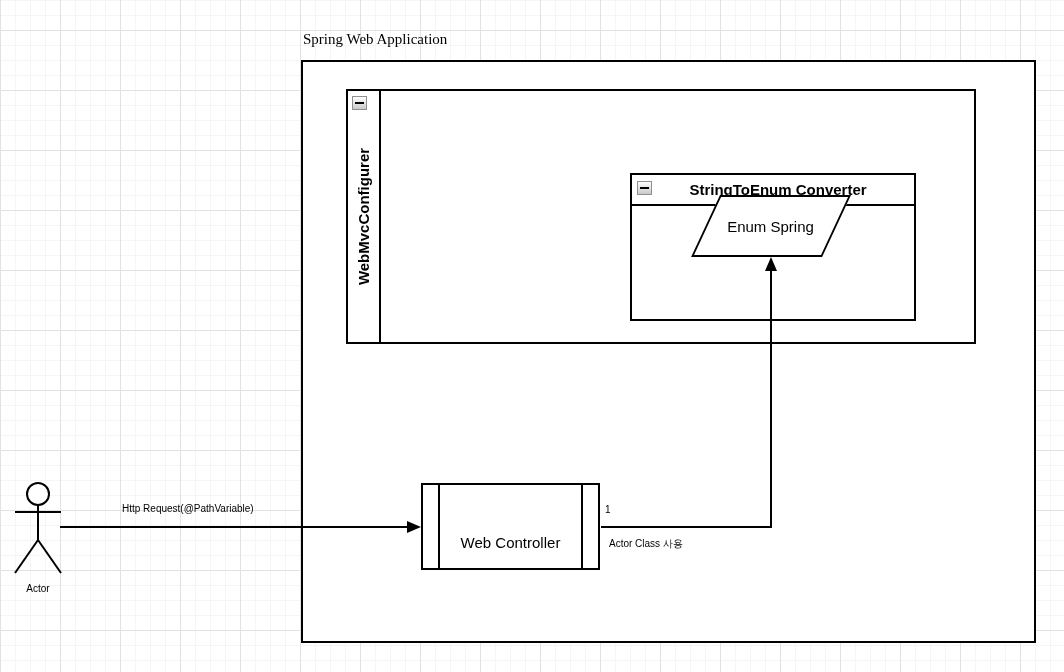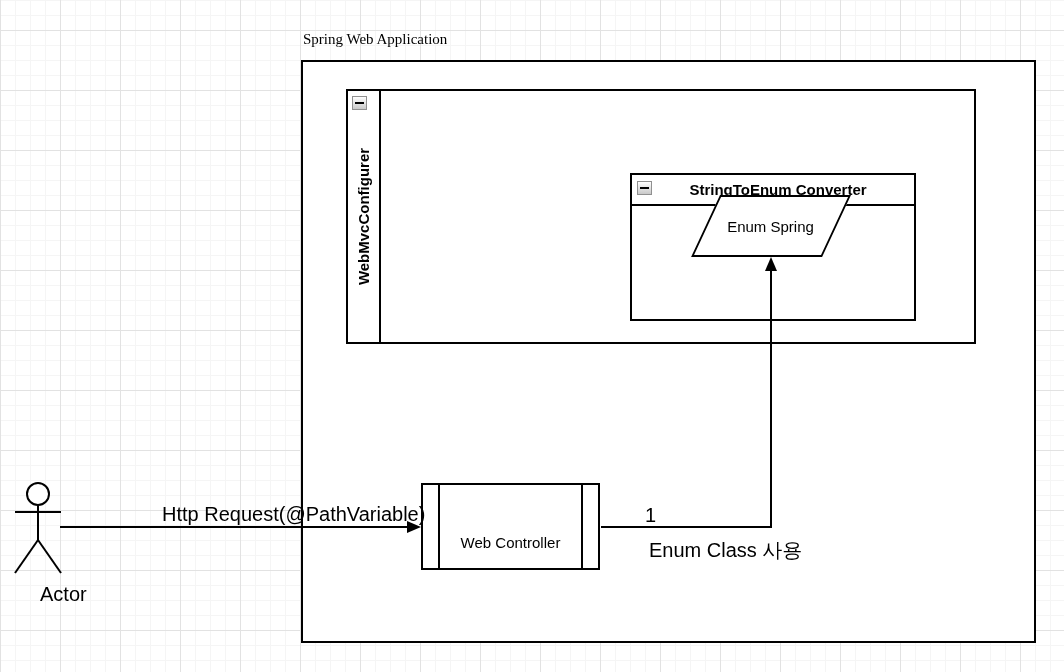--- a/index.html
+++ b/index.html
@@ -80,21 +80,21 @@
   }
   .controller-bar-left, .controller-bar-right {
     position: absolute; top: 0; height: 100%; width: 0;
     border-left: 2px solid #000;
   }
   .controller-bar-left { left: 15px; }
   .controller-bar-right { right: 15px; }
   .controller-label { font-size: 15px; white-space: nowrap; margin-top: 32px; }
 
   
-  .edge-label { position: absolute; font-size: 20px; white-space: nowrap; padding-left: 40px; }
+  .edge-label { position: absolute; font-size: 10px; white-space: nowrap; }
   .label-request { left: 122px; top: 503px; }
   .label-cardinality { left: 605px; top: 504px; }
   .label-usage { left: 609px; top: 537px; }
   .label-actor { left: 0px; top: 583px; width: 76px; text-align: center; }
 
   svg.overlay { position: absolute; left: 0; top: 0; pointer-events: none; }
 </style>
 </head>
 <body>
 
@@ -146,16 +146,16 @@
     </g>
 
     <g stroke="#000" stroke-width="2">
       <path d="M 601 527 L 771 527 L 771 270" fill="none"></path>
       <polygon points="771,257 765,271 777,271" fill="#000" stroke="none"></polygon>
     </g>
   </svg>
 
   <div class="edge-label label-request">Http Request(@PathVariable)</div>
   <div class="edge-label label-cardinality">1</div>
-  <div class="edge-label label-usage">Enum Class 사용</div>
+  <div class="edge-label label-usage">Actor Class 사용</div>
   <div class="edge-label label-actor">Actor</div>
 
 </div>
 
 </body></html>

